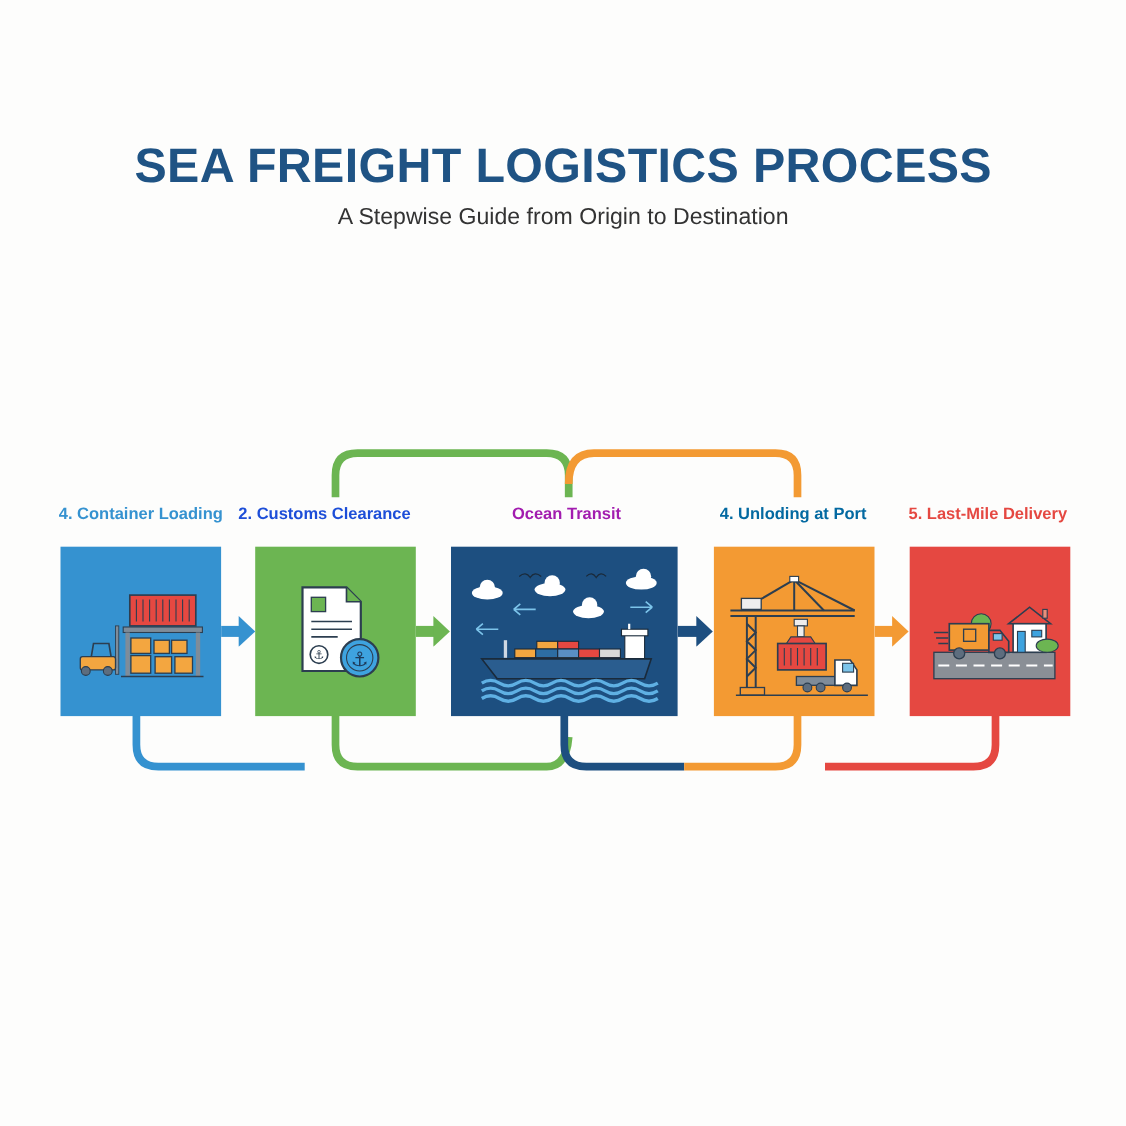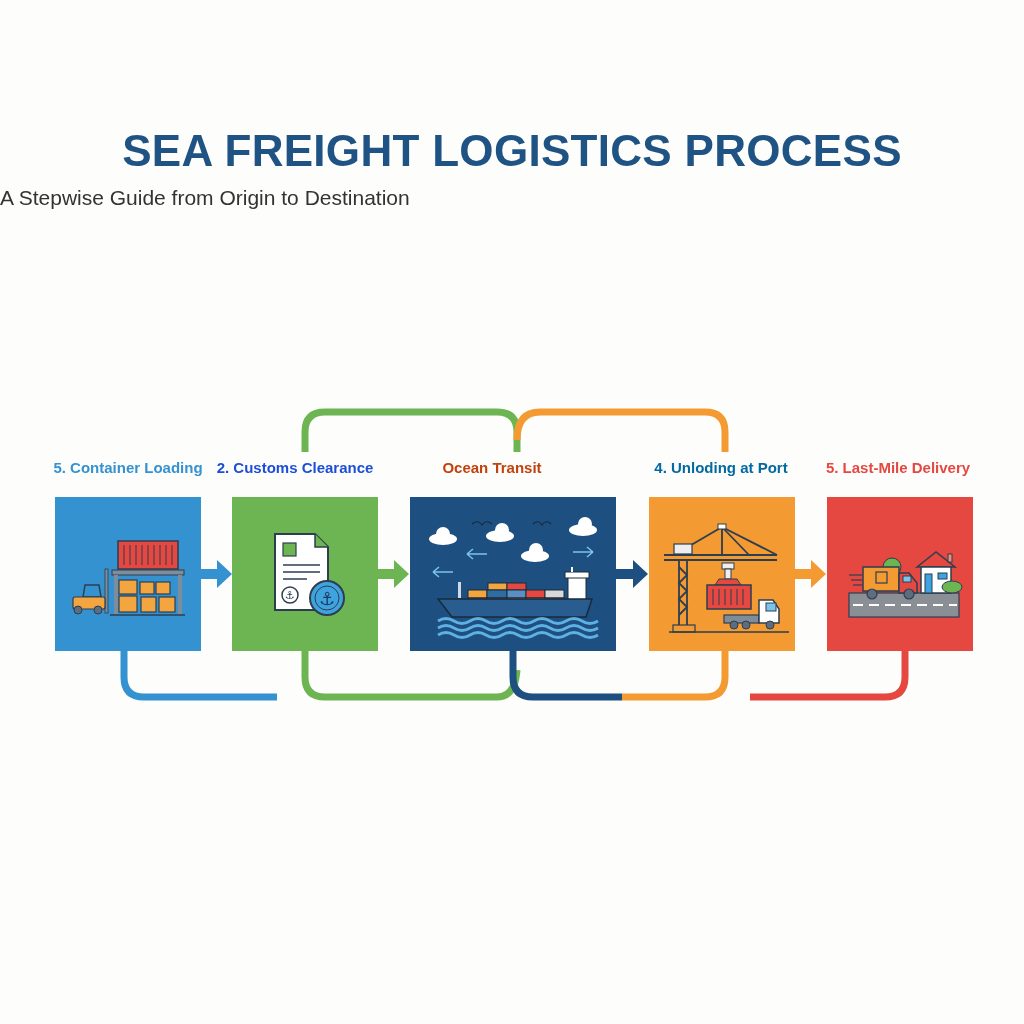--- a/index.html
+++ b/index.html
@@ -6,21 +6,21 @@
     body {
       width:1024px; height:1024px; position:relative; overflow:hidden;
       background:#fdfdfc;
       font-family:"Liberation Sans", "DejaVu Sans", sans-serif;
     }
     .title {
       position:absolute; left:0; top:126px; width:1024px; text-align:center;
       font-size:44px; font-weight:bold; color:#1f5384; letter-spacing:0.3px;
     }
     .subtitle {
-      position:absolute; left:0; top:186px; width:1024px; text-align:left;
+      position:absolute; left:0; top:186px; width:1024px; text-align:center;
       font-size:21px; color:#333; 
     }
     svg.connectors { position:absolute; left:0; top:0; }
     .label {
       position:absolute; top:459px; font-size:15px; font-weight:bold; white-space:nowrap;
       transform:translateX(-50%);
     }
     .box { position:absolute; top:497px; height:154px; }
     .box svg { position:absolute; left:0; top:0; }
     .arrow { position:absolute; }
@@ -41,23 +41,23 @@
 
   <path d="M305 651 V677 Q305 697 325 697 H497 Q515 697 517 670" fill="none" stroke="#6cb552" stroke-width="7"></path>
 
   <path d="M513 651 V677 Q513 697 533 697 H622" fill="none" stroke="#1d4f80" stroke-width="7"></path>
 
   <path d="M622 697 H705 Q725 697 725 677 V651" fill="none" stroke="#f39a33" stroke-width="7"></path>
 
   <path d="M750 697 H885 Q905 697 905 677 V651" fill="none" stroke="#e54841" stroke-width="7"></path>
 </svg>
 
-<div class="label" style="left:128px;color:#3592d0">5. Container Loading</div>
+<div class="label" style="left:128px;color:#3592d0">4. Container Loading</div>
 <div class="label" style="left:295px;color:#1d4ed8">2. Customs Clearance</div>
-<div class="label" style="left:492px;color:#c2410c">Ocean Transit</div>
+<div class="label" style="left:515px;color:#a21caf">Ocean Transit</div>
 <div class="label" style="left:721px;color:#0369a1">4. Unloding at Port</div>
 <div class="label" style="left:898px;color:#e54841">5. Last-Mile Delivery</div>
 
 <div class="box" style="left:55px;width:146px;background:#3592d0">
   <svg width="146" height="154">
 
     <rect x="63" y="44" width="60" height="28" fill="#e54841" stroke="#2c3e50" stroke-width="1.5"></rect>
     <g stroke="#2c3e50" stroke-width="1">
       <line x1="69" y1="48" x2="69" y2="68"></line>
         <line x1="75" y1="48" x2="75" y2="68"></line>

